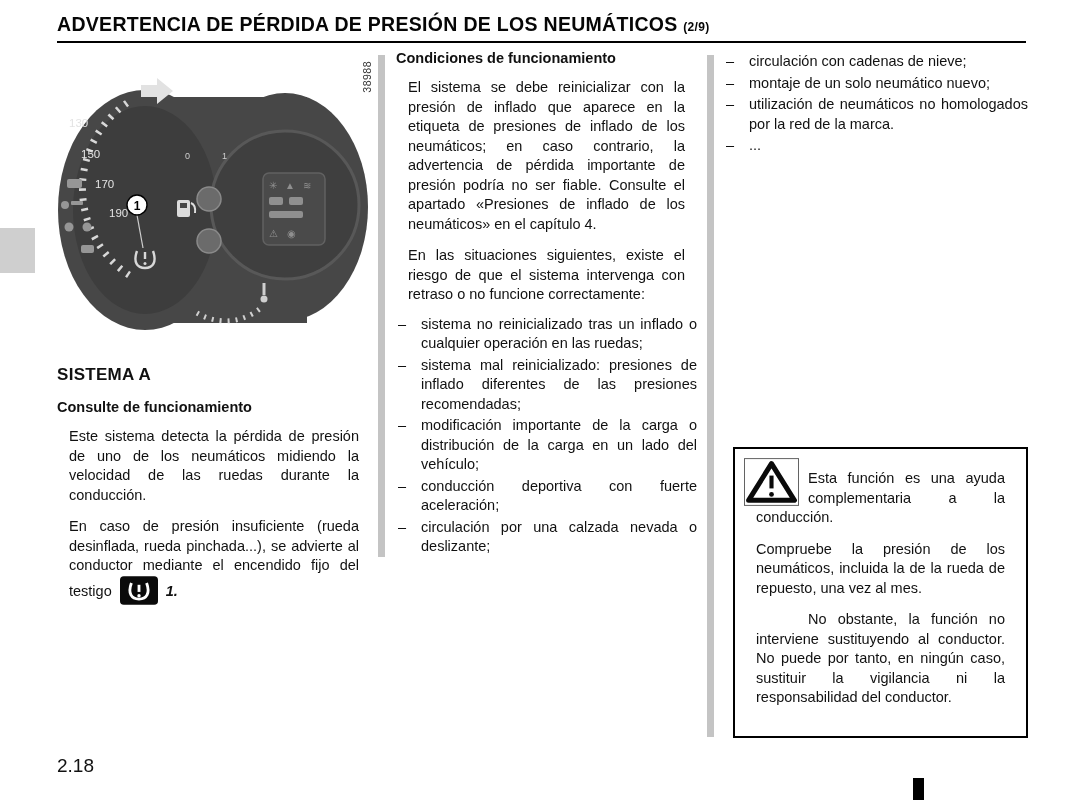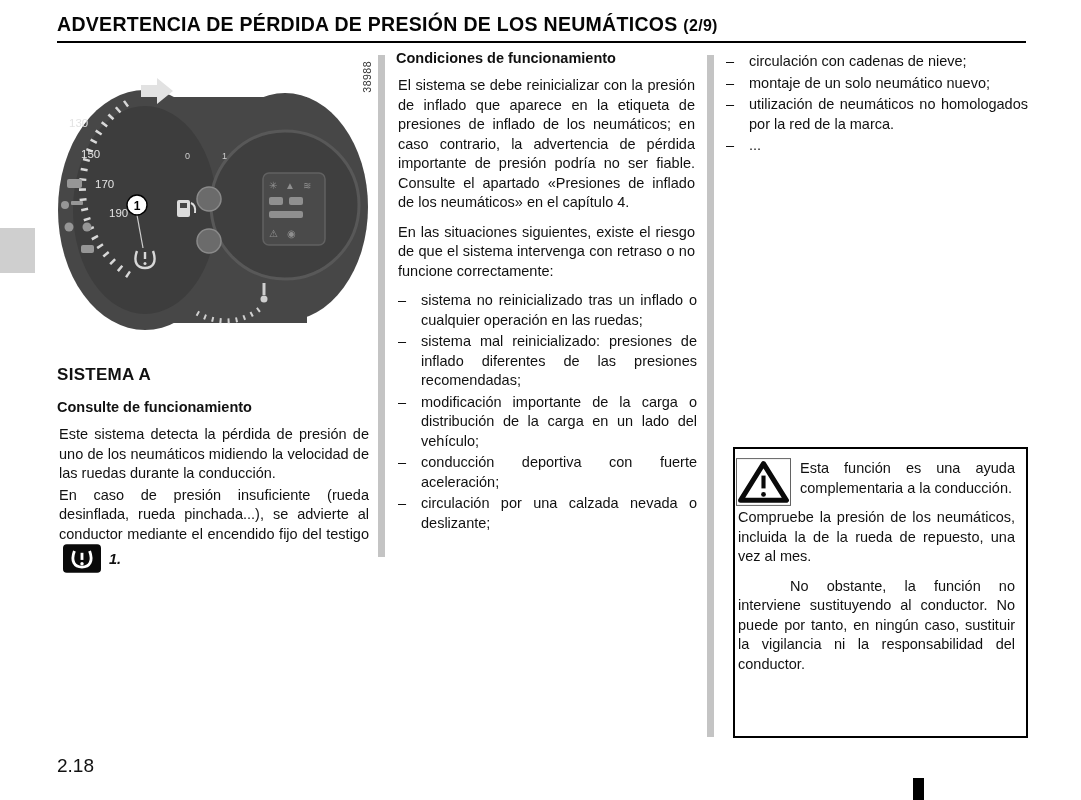--- a/index.html
+++ b/index.html
@@ -1,54 +1,54 @@
 <!DOCTYPE html>
 <html><head>
 <meta charset="utf-8">
 <style>
   html,body{margin:0;padding:0;background:#ffffff;}
   body{width:1081px;height:800px;position:relative;font-family:"Liberation Sans",sans-serif;color:#111;overflow:hidden;}
   .abs{position:absolute;}
 
   
   .title{left:57px;top:13px;font-size:19.5px;font-weight:bold;color:#060606;letter-spacing:.3px;white-space:nowrap;}
-  .title .suffix{font-size:16px;}
+  .title .suffix{font-size:12px;}
   .rule{left:57px;top:41px;width:969px;height:2px;background:#000;}
 
   
   .edge-tab{left:0;top:228px;width:35px;height:45px;background:#cfcfcf;}
 
   
   .divider{width:7px;background:#c4c4c4;}
   .div1{left:378px;top:55px;height:502px;}
   .div2{left:707px;top:55px;height:682px;}
 
   
   .col-left{left:57px;top:55px;width:314px;}
   .col-mid{left:396px;top:50px;width:301px;}
   .col-right{left:724px;top:52px;width:304px;}
 
-  .body-text{font-size:14.5px;line-height:19.5px;text-align:justify;margin:2px;}
+  .body-text{font-size:14.5px;line-height:19.5px;text-align:justify;margin:12px;}
   .mb{margin-bottom:10px;}
   h2.sec{font-size:17px;font-weight:bold;margin:18px 0 14px;letter-spacing:.3px;}
   h3.sub{font-size:14.5px;font-weight:bold;margin:0 0 10px;}
 
   .li{position:relative;padding-left:25px;font-size:14.5px;line-height:19.5px;text-align:justify;margin-bottom:2px;}
   .li .dash{position:absolute;left:2px;top:0;}
 
   
   .cluster-fig{position:relative;width:314px;height:292px;}
   .photo-ref{position:absolute;right:-2px;top:6px;font-size:10.5px;color:#333;writing-mode:vertical-rl;transform:rotate(180deg);letter-spacing:.5px;}
 
   
   .telltale{display:inline-block;vertical-align:-9px;margin:0 4px;}
   .fig-num{font-style:italic;font-weight:bold;}
 
   
-  .warn-box{left:733px;top:447px;width:295px;height:291px;border:2px solid #000;box-sizing:border-box;padding:8px 9px 0 1px;}
+  .warn-box{left:733px;top:447px;width:295px;height:291px;border:2px solid #000;box-sizing:border-box;padding:8px 9px 0 9px;}
   .warn-icon{float:left;width:55px;height:48px;margin:1px 9px 2px 0;}
   .warn-p2{clear:left;text-indent:52px;margin-top:10px;}
   .warn-p3{margin-top:10px;}
 
   .page-num{left:57px;top:755px;font-size:19px;color:#111;}
   .print-mark{left:913px;top:778px;width:11px;height:22px;background:#000;}
 </style>
 </head>
 <body>
 

